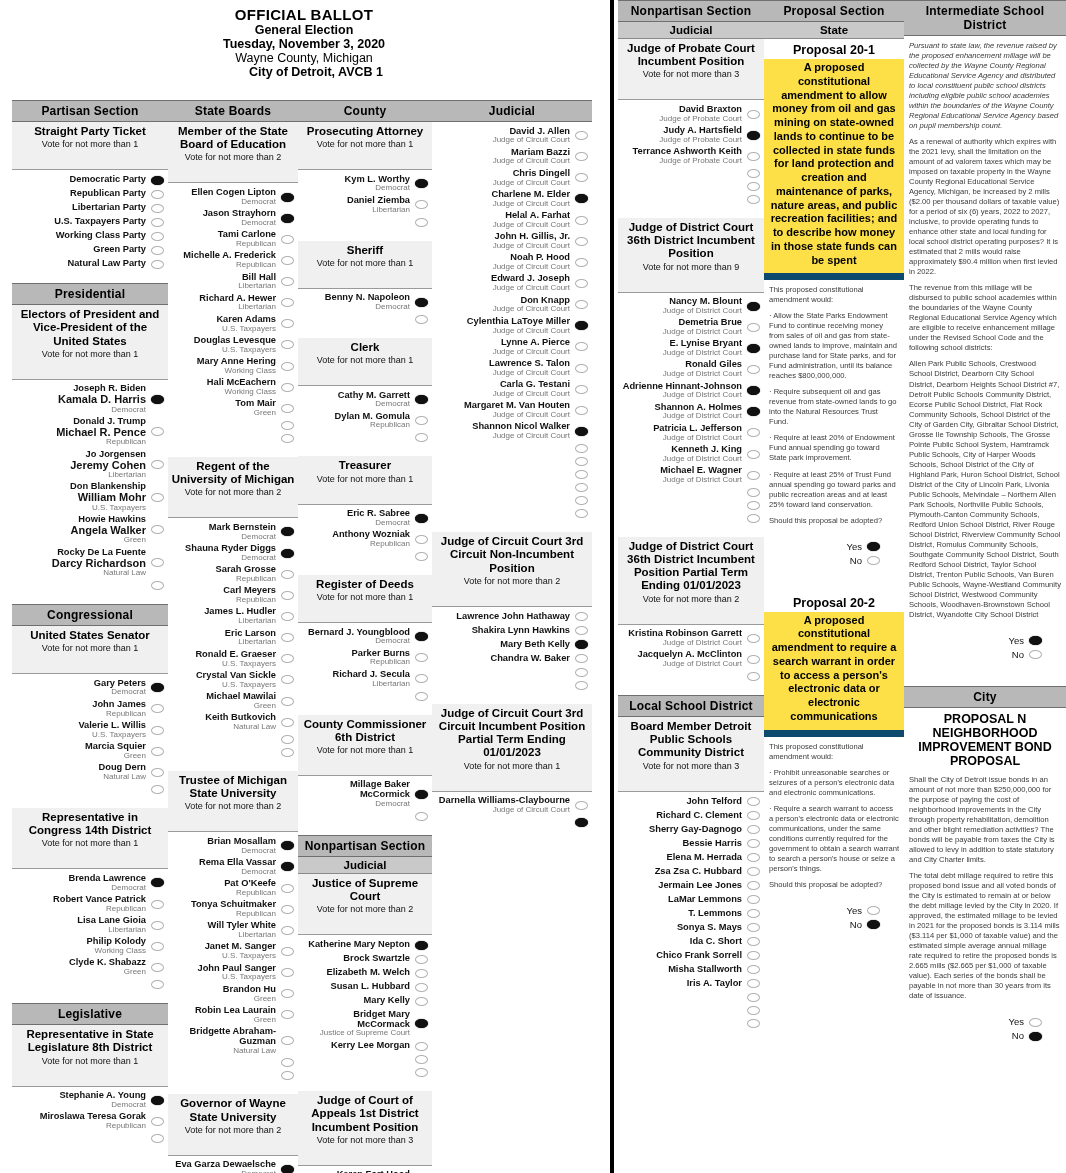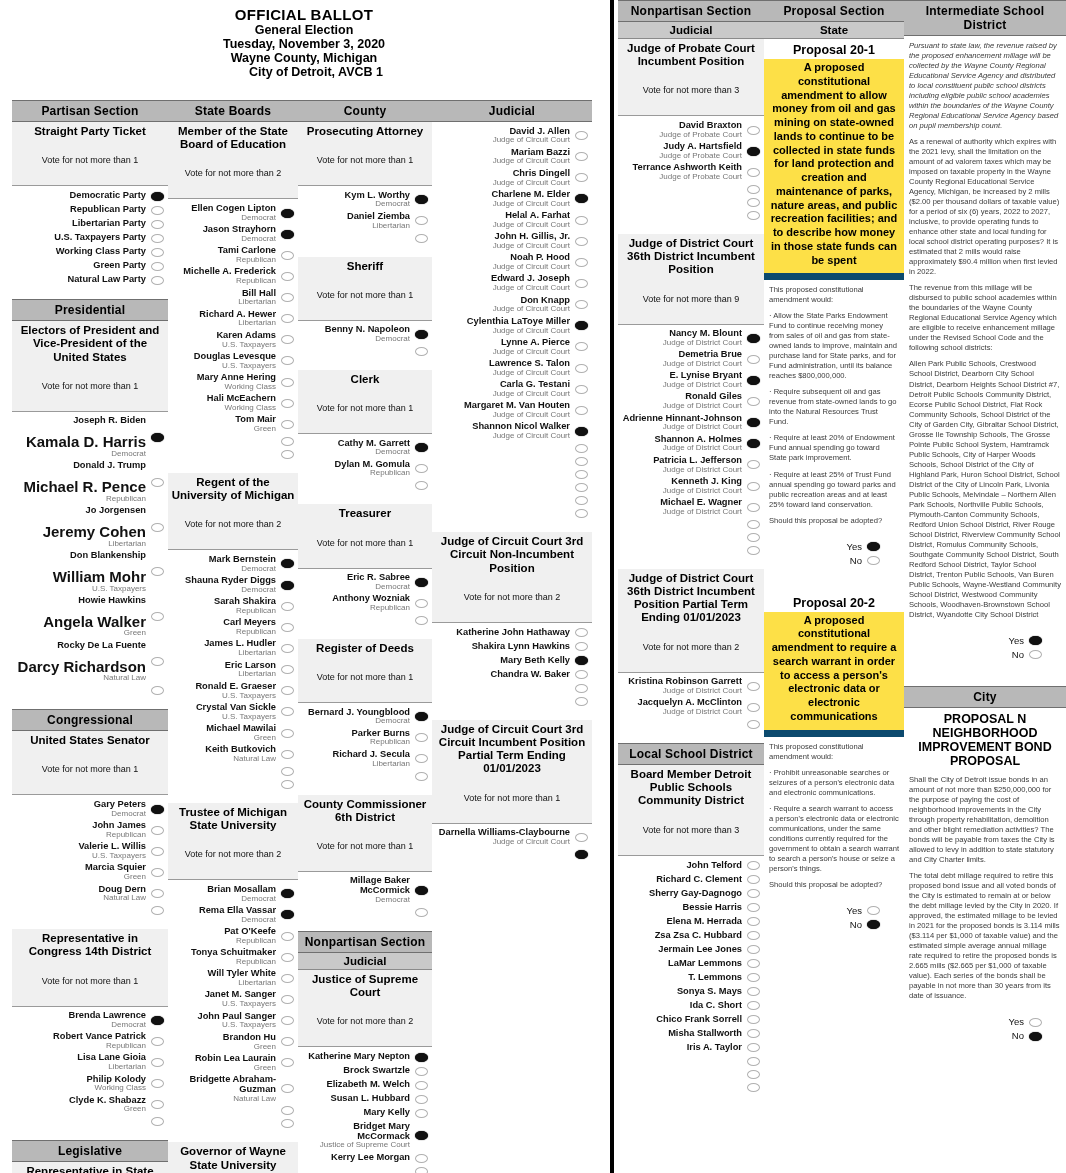--- a/index.html
+++ b/index.html
@@ -14,21 +14,21 @@
   }
   .page { position:absolute; top:0; height:824px; }
   #left-page { left:0; width:608px; }
   #spine { position:absolute; left:610px; top:0; width:4px; height:1173px; background:#000; }
   #right-page { left:618px; width:448px; }
 
   .ballot-header { text-align:center; padding-top:6px; }
   .ballot-header .l1 { font-size:15px; font-weight:bold; letter-spacing:.3px; }
   .ballot-header .l2 { font-size:12.5px; font-weight:bold; }
   .ballot-header .l3 { font-size:12.5px; font-weight:bold; }
-  .ballot-header .l4 { font-size:12.5px; font-weight:bold; }
+  .ballot-header .l4 { font-size:12.5px; font-weight:normal; }
   .ballot-header .l5 { font-size:12.5px; font-weight:bold;padding-left:24px; }
 
   .cols { display:flex; position:absolute; top:0; left:0; }
   #left-page .cols { top:100px; left:12px; width:596px; }
   #right-page .cols { top:0px; left:0px; width:448px; }
 
   .col { display:flex; flex-direction:column; }
   #c1 { width:156px; } #c2 { width:130px; } #c3 { width:134px; } #c4 { width:160px; }
   #c5 { width:146px; } #c6 { width:140px; } #c7 { width:162px; }
 
@@ -41,30 +41,30 @@
   .sub-head {
     background:#c9c9c9; color:#000; text-align:center;
     font-size:11.5px; font-weight:bold; padding:2px 2px;
     border-bottom:1px solid #8a8a8a;
   }
   .office {
     background:#f0f0f0; text-align:center; padding:3px 3px 20px;
     border-bottom:1px solid #9a9a9a;
   }
   .office .title { font-size:11.5px; font-weight:bold; line-height:1.15; }
-  .office .vfn { font-size:9px; font-weight:normal; margin-top:17px; color:#111; }
+  .office .vfn { font-size:9px; font-weight:normal; margin-top:1px; color:#111; }
 
   .cand-list { padding:3px 0 2px 0; }
   .cand {
     display:flex; align-items:center; justify-content:flex-end;
     padding:1.5px 4px 1.5px 2px; min-height:14px;
   }
   .cand .txt { text-align:right; flex:1; padding-right:5px; line-height:1.05; }
   .cand .nm { font-size:9.3px; font-weight:bold; color:#111; display:block; }
-  .cand .nm2 { font-size:15px; font-weight:bold; color:#111; display:block;margin-top:8px; }
+  .cand .nm2 { font-size:11px; font-weight:bold; color:#111; display:block; }
   .cand .pty { font-size:8px; color:#777; display:block; }
   .oval {
     width:13px; height:9px; border-radius:50%;
     border:1px solid #b0b0b0; background:#fff; flex:0 0 auto;
   }
   .oval.filled { background:#111; border-color:#111; box-shadow:0 0 1px #000; }
   .cand.blank { min-height:13px; }
   .cand.blank .txt { height:9px; }
 
   .spacer { height:10px; }
@@ -435,21 +435,21 @@
           </div>
           <div class="cand">
             <div class="txt">
               <span class="nm">Shauna Ryder Diggs</span>
               <span class="pty">Democrat</span>
             </div>
             <div class="oval filled"></div>
           </div>
           <div class="cand">
             <div class="txt">
-              <span class="nm">Sarah Shakira</span>
+              <span class="nm">Sarah Grosse</span>
               <span class="pty">Republican</span>
             </div>
             <div class="oval"></div>
           </div>
           <div class="cand">
             <div class="txt">
               <span class="nm">Carl Meyers</span>
               <span class="pty">Republican</span>
             </div>
             <div class="oval"></div>
@@ -994,21 +994,21 @@
           </div>
         </div>
         <div class="spacer"></div>
         <div class="office">
           <div class="title">Judge of Circuit Court 3rd Circuit Non-Incumbent Position</div>
           <div class="vfn">Vote for not more than 2</div>
         </div>
         <div class="cand-list">
           <div class="cand">
             <div class="txt">
-              <span class="nm">Katherine John Hathaway</span>
+              <span class="nm">Lawrence John Hathaway</span>
             </div>
             <div class="oval"></div>
           </div>
           <div class="cand">
             <div class="txt">
               <span class="nm">Shakira Lynn Hawkins</span>
             </div>
             <div class="oval"></div>
           </div>
           <div class="cand">

